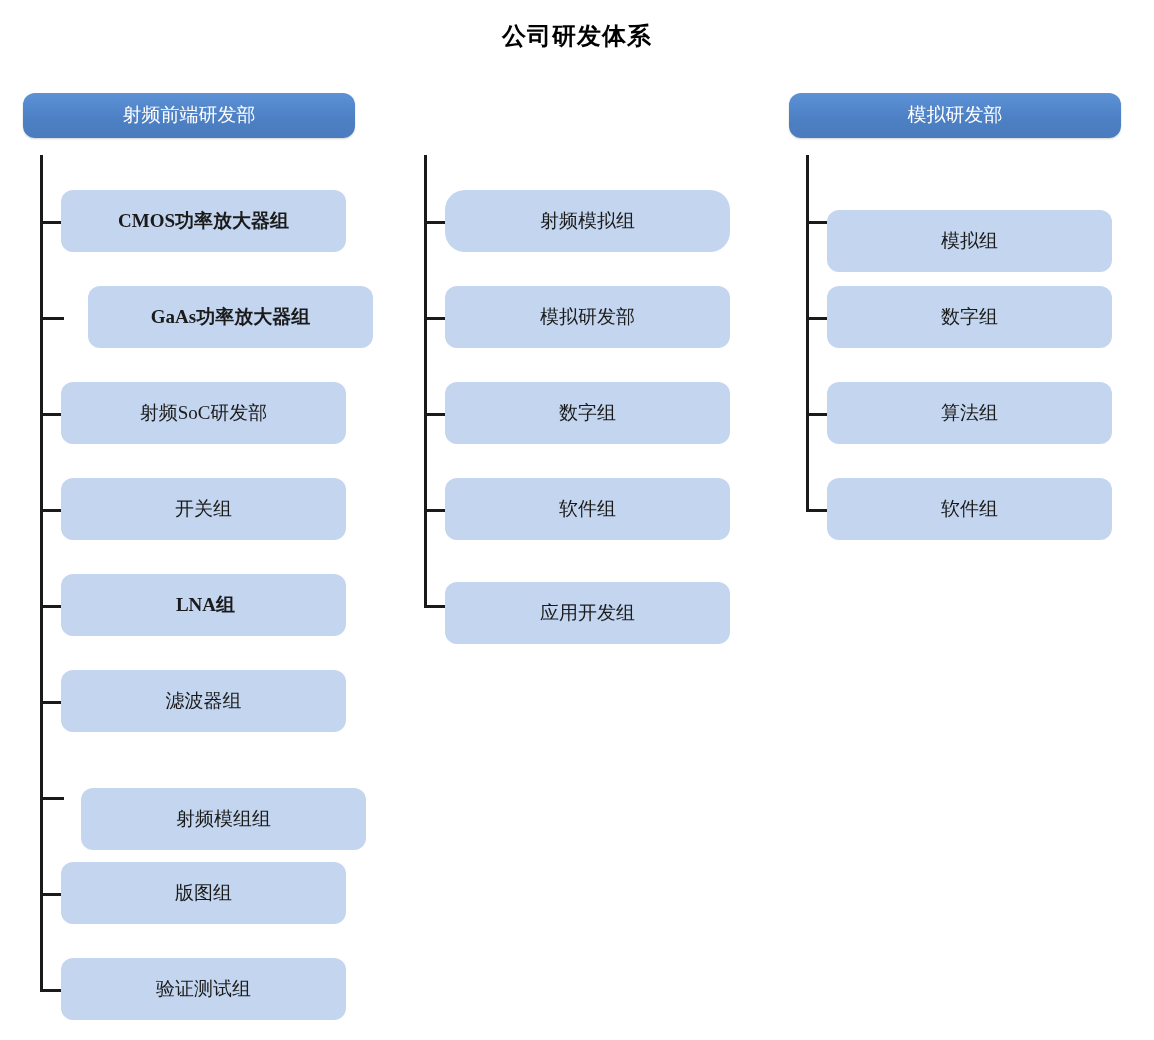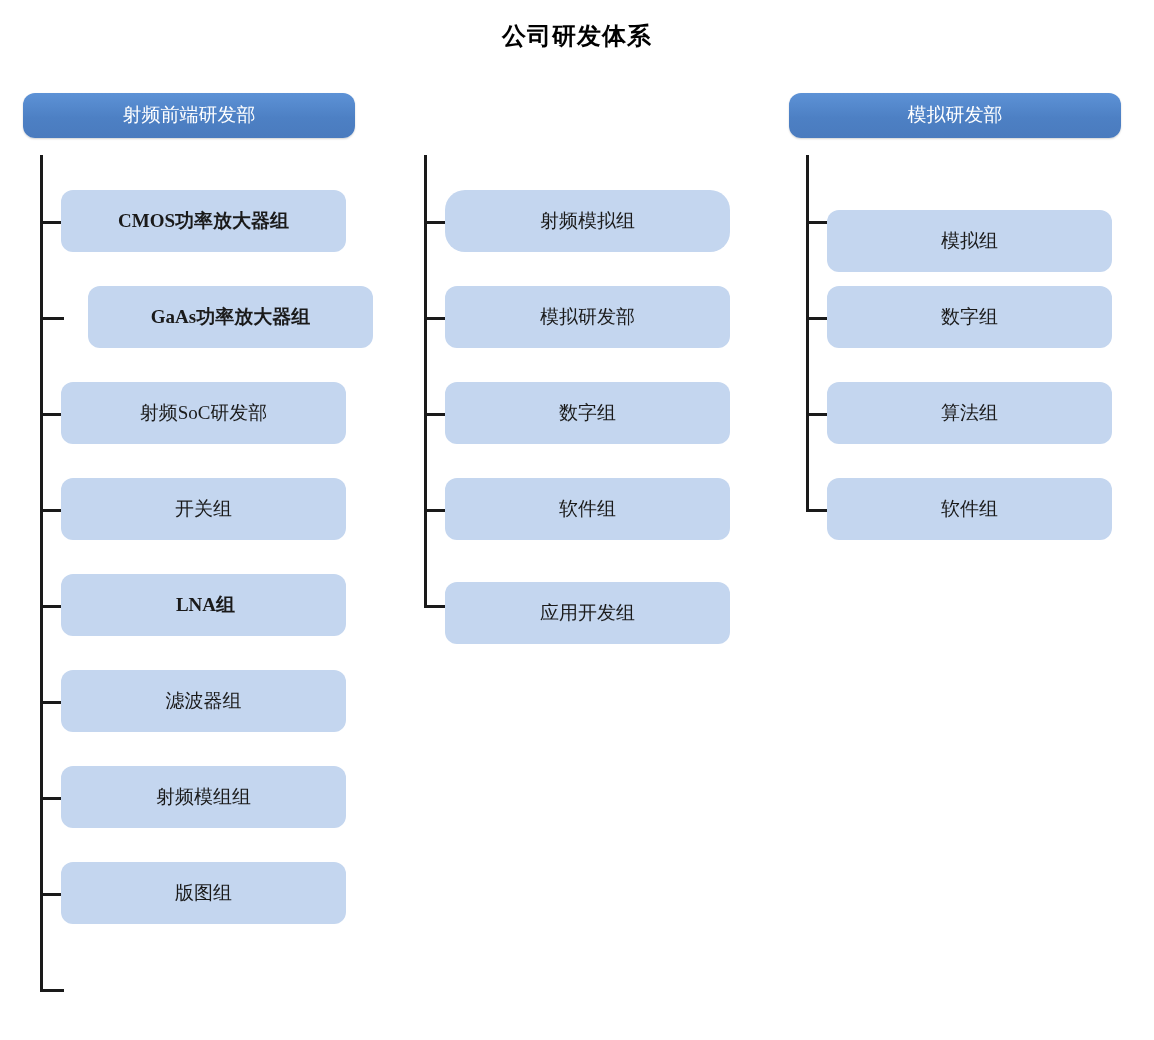--- a/index.html
+++ b/index.html
@@ -108,24 +108,25 @@
     <div class="child-box bold" style="top: 286px; margin-left: 27px;">GaAs功率放大器组</div>
     <div class="stub" style="top: 413px;"></div>
     <div class="child-box" style="top: 382px;">射频SoC研发部</div>
     <div class="stub" style="top: 509px;"></div>
     <div class="child-box" style="top: 478px;">开关组</div>
     <div class="stub" style="top: 605px;"></div>
     <div class="child-box bold" style="top: 574px; padding-left: 12px;">LNA组</div>
     <div class="stub" style="top: 701px;"></div>
     <div class="child-box" style="top: 670px;">滤波器组</div>
     <div class="stub" style="top: 797px;"></div>
-    <div class="child-box" style="top: 766px;">射频模组组</div>
+    <div class="child-box" style="top: 788px; margin-left: 20px;">射频模组组</div>
     <div class="stub" style="top: 893px;"></div>
     <div class="child-box" style="top: 862px;">版图组</div>
     <div class="stub" style="top: 989px;"></div>
+    <div class="child-box" style="top: 958px;">验证测试组</div>
   </div>
 <div class="org-column" id="column-1">
     <div class="trunk" style="height: 450px;"></div>
     <div class="stub" style="top: 221px;"></div>
     <div class="child-box" style="top: 190px; border-radius: 20px;">射频模拟组</div>
     <div class="stub" style="top: 317px;"></div>
     <div class="child-box" style="top: 286px;">模拟研发部</div>
     <div class="stub" style="top: 413px;"></div>
     <div class="child-box" style="top: 382px;">数字组</div>
     <div class="stub" style="top: 509px;"></div>

